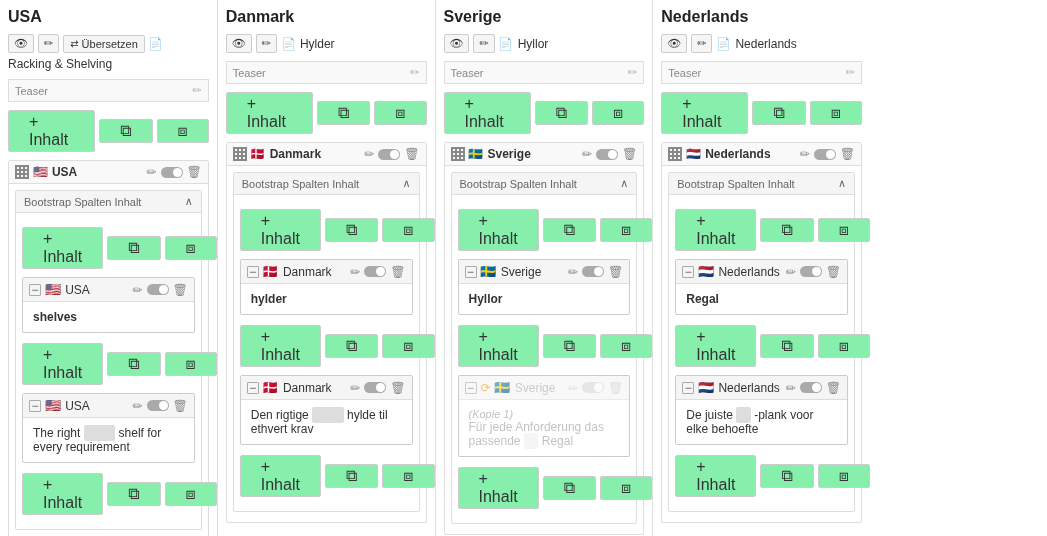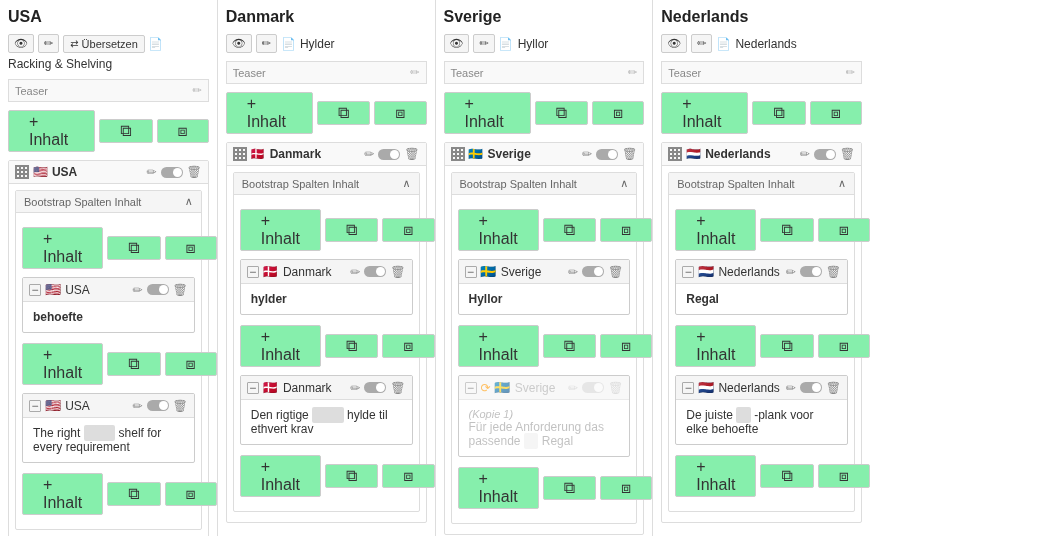--- a/index.html
+++ b/index.html
@@ -80,21 +80,21 @@
               <div class="card">
                 <div class="card-header">
                   <span style="display: inline-block; width: 12px; height: 12px; border: 1px solid rgb(170, 170, 170); border-radius: 1px; text-align: center; line-height: 10px; font-size: 12px; color: rgb(102, 102, 102);">−</span>
                   <span style="font-size: 13px;">🇺🇸</span>
                   <span style="flex: 1 1 0%; font-weight: normal; color: rgb(51, 51, 51);">USA</span>
                   <span class="icon-sm" style="opacity: 1;">✏</span>
                   <span class="toggle-icon" style="opacity: 1;"></span>
                   <span class="icon-sm" style="opacity: 1;">🗑</span>
                 </div>
                 <div class="card-body">
-                  <div class="card-body-text" style="opacity: 1;">behoefte</div>
+                  <div class="card-body-text" style="opacity: 1;">shelves</div>
                 </div>
               </div>
               <div class="add-bar">
                 <span class="add-btn">+ Inhalt</span>
                 <span class="add-btn">⧉</span>
                 <span class="add-btn">⧈</span>
               </div>
               <div class="card">
                 <div class="card-header">
                   <span style="display: inline-block; width: 12px; height: 12px; border: 1px solid rgb(170, 170, 170); border-radius: 1px; text-align: center; line-height: 10px; font-size: 12px; color: rgb(102, 102, 102);">−</span>

